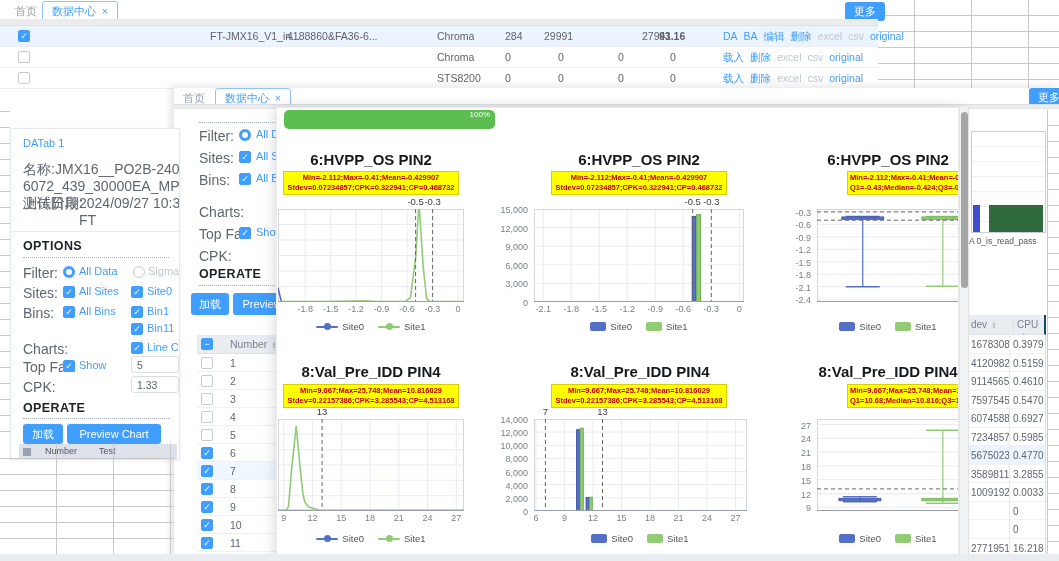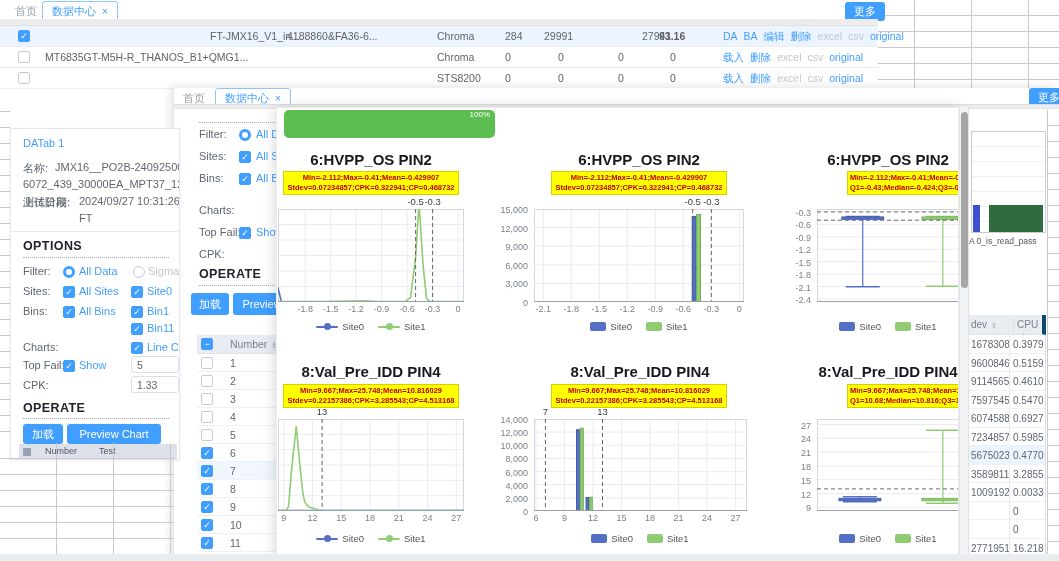--- a/index.html
+++ b/index.html
@@ -15,21 +15,21 @@
 .morebtn{background:#409EFF;color:#fff;font-size:11px;padding:2px 9px;border-radius:3px;white-space:nowrap}
 .btr{position:relative;height:21px;border-bottom:1px solid #ebeef5;background:#fff;font-size:10.5px;color:#606266}
 .btr.sel{background:#ecf5ff}
 .btr span{position:absolute;top:4px;white-space:nowrap}
 .cbx{width:12px;height:12px;border-radius:2px;background:#409EFF;border:1px solid #409EFF;color:#fff;font-size:9px;line-height:10px;text-align:center;display:inline-block}
 .cbx.off{background:#fff;border:1px solid #c6cbd4}
 .rd{width:12px;height:12px;border:3.5px solid #409EFF;border-radius:50%;background:#fff;display:inline-block}
 .rd.off{border:1px solid #c6cbd4}
 .lnk{color:#409EFF;margin-right:6px}
 .lnk.dis{color:#c3c7cf}
-.olabel{font-size:11px;color:#5f6670;white-space:nowrap}
+.olabel{font-size:14px;color:#5f6670;white-space:nowrap}
 .oblue{font-size:11px;color:#409EFF;white-space:nowrap}
 .ogray{font-size:11px;color:#c3c7cf;white-space:nowrap}
 .sect{font-size:12.5px;font-weight:bold;color:#20242a;letter-spacing:.4px}
 .dotted{border-top:1px dotted #aab0b8;height:0}
 .inp{border:1px solid #dcdfe6;border-radius:3px;height:17px;font-size:10.5px;padding:0 5px;color:#5f6670;background:#fff;width:48px;font-family:inherit}
 .btnb{background:#409EFF;color:#fff;border-radius:3px;font-size:11px;display:flex;align-items:center;justify-content:center;white-space:nowrap}
 .card{background:#fff;border:1px solid #e3e7ee;box-shadow:0 1px 4px rgba(0,0,0,.06)}
 .sort{display:inline-flex;flex-direction:column;color:#b6bcc6;font-size:5.5px;line-height:4.5px;margin-left:4px;vertical-align:middle}
 .sort i{font-style:normal}
 .nhead{background:#e9edf2;border-bottom:1px solid #dfe3e8;font-size:10.5px;color:#7b828c}
@@ -77,21 +77,20 @@
           <span style="left: 287px;">4188860&amp;FA36-6...</span>
           <span style="left: 437px;">Chroma</span>
           <span style="left: 505px;">284</span>
           <span style="left: 544px;">29991</span>
           <span style="left: 642px;">27941</span>
           <span style="left: 659px; font-weight: bold;">93.16</span>
           <span style="left: 723px;"><span class="lnk" style="position: static;">DA</span><span class="lnk" style="position: static;">BA</span><span class="lnk" style="position: static;">编辑</span><span class="lnk" style="position: static;">删除</span><span class="lnk dis" style="position: static;">excel</span><span class="lnk dis" style="position: static;">csv</span><span class="lnk" style="position: static;">original</span></span>
         </div>
         <div class="btr">
           <span class="cbx off" style="left: 18px; top: 4px;"></span>
-          <span style="left: 45px;">MT6835GT-M5H-R_THANOS_B1+QMG1...</span>
           <span style="left: 210px;"></span>
           <span style="left: 287px;"></span>
           <span style="left: 437px;">Chroma</span>
           <span style="left: 505px;">0</span>
           <span style="left: 558px;">0</span>
           <span style="left: 618px;">0</span>
           <span style="left: 670px;">0</span>
           <span style="left: 723px;"><span class="lnk" style="position: static;">载入</span><span class="lnk" style="position: static;">删除</span><span class="lnk dis" style="position: static;">excel</span><span class="lnk dis" style="position: static;">csv</span><span class="lnk" style="position: static;">original</span></span>
         </div>
         <div class="btr">
@@ -197,37 +196,37 @@
           </div>
         </div>
     </div>
 
     <div class="abs" style="left:793px;top:22px;width:80px;height:451px;background:#fff;z-index:8">
       <div class="abs" style="left:4px;top:21px;width:75px;height:102px;border:1px solid #c9ced6;background-image:repeating-linear-gradient(to bottom,transparent 0 14px,#f0f0f5 14px 15px)">
         <div class="abs" style="left: 1px; bottom: 0px; width: 7px; height: 27px; background: rgb(61, 79, 208);"></div>
         <div class="abs" style="left: 17px; bottom: 0px; width: 54px; height: 27px; background: rgb(47, 107, 60);"></div>
       </div>
       <div class="abs" style="left:2px;top:126px;font-size:8.5px;color:#555;white-space:nowrap">A 0_is_read_pass</div>
-      <div class="abs nhead" style="left:2px;top:205px;width:77px;height:20px;border-right:4px solid #0c4a6e">
+      <div class="abs nhead" style="left:2px;top:205px;width:77px;height:20px;border-right:2px solid #0c4a6e">
         <span class="abs" style="left:2px;top:4px;font-size:10px"><span>dev</span><span class="sort">
               <i>▲</i>
               <i>▼</i>
             </span></span>
         <span class="abs" style="left:44px;top:4px;font-size:10px;border-left:1px solid #dfe3e8;padding-left:3px"><span>CPU</span><span class="sort">
               <i>▲</i>
               <i>▼</i>
             </span></span>
       </div>
       <div class="abs" id="right-rows" style="left:2px;top:225px;width:77px;border-right:1px solid #d9dde3">
           <div class="rrow">
             <span class="rc1">1678308</span>
             <span class="rc2">0.3979</span>
           </div>
           <div class="rrow">
-            <span class="rc1">9600846</span>
+            <span class="rc1">4120982</span>
             <span class="rc2">0.5159</span>
           </div>
           <div class="rrow">
             <span class="rc1">9114565</span>
             <span class="rc2">0.4610</span>
           </div>
           <div class="rrow">
             <span class="rc1">7597545</span>
             <span class="rc2">0.5470</span>
           </div>
@@ -261,21 +260,21 @@
           </div>
           <div class="rrow">
             <span class="rc1">2771951</span>
             <span class="rc2">16.218</span>
           </div>
         </div>
       <div class="abs" style="left:42px;top:225px;width:1px;height:222px;background:#e7eaef"></div>
     </div>
 
     <div class="abs" id="modal" style="left:102px;top:19px;width:683px;height:454px;background:#fff;border:1px solid #ebebeb;box-shadow:0 2px 14px rgba(0,0,0,.18);z-index:30;overflow:hidden">
-      <div class="abs progress" style="left: 7px; top: 2px; width: 211px; height: 28px; background: rgb(92, 190, 80);">100%</div>
+      <div class="abs progress" style="left: 7px; top: 2px; width: 211px; height: 19px; background: rgb(92, 190, 80);">100%</div>
     <div class="c-title" style="left: 2px; top: 43px; width: 184px;">6:HVPP_OS PIN2</div>
         <div class="c-stats" style="left: 6px; top: 63px; width: 176px;">
           <div>Min=-2.112;Max=-0.41;Mean=-0.429907</div>
           <div>Stdev=0.07234857;CPK=0.322941;CP=0.468732</div>
         </div>
         <div class="c-plot" style="left: 1px; top: 101px; width: 186px; height: 93px;"><svg width="186" height="93">
             <line x1="0" x2="186" y1="15.5" y2="15.5" stroke="#ebebf3"></line>
             <line x1="0" x2="186" y1="31.0" y2="31.0" stroke="#ebebf3"></line>
             <line x1="0" x2="186" y1="46.5" y2="46.5" stroke="#ebebf3"></line>
             <line x1="0" x2="186" y1="62.0" y2="62.0" stroke="#ebebf3"></line>

